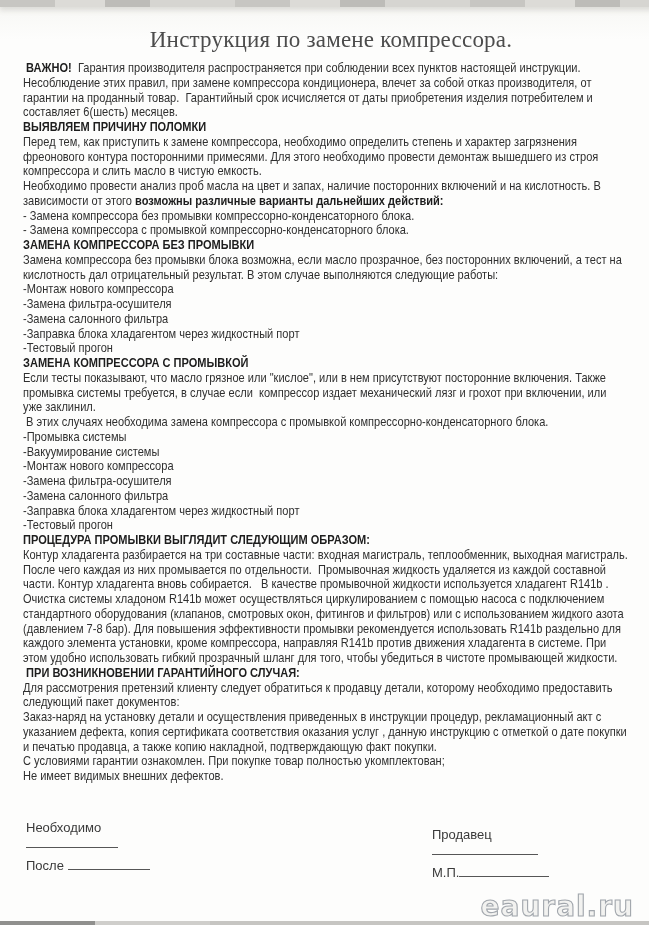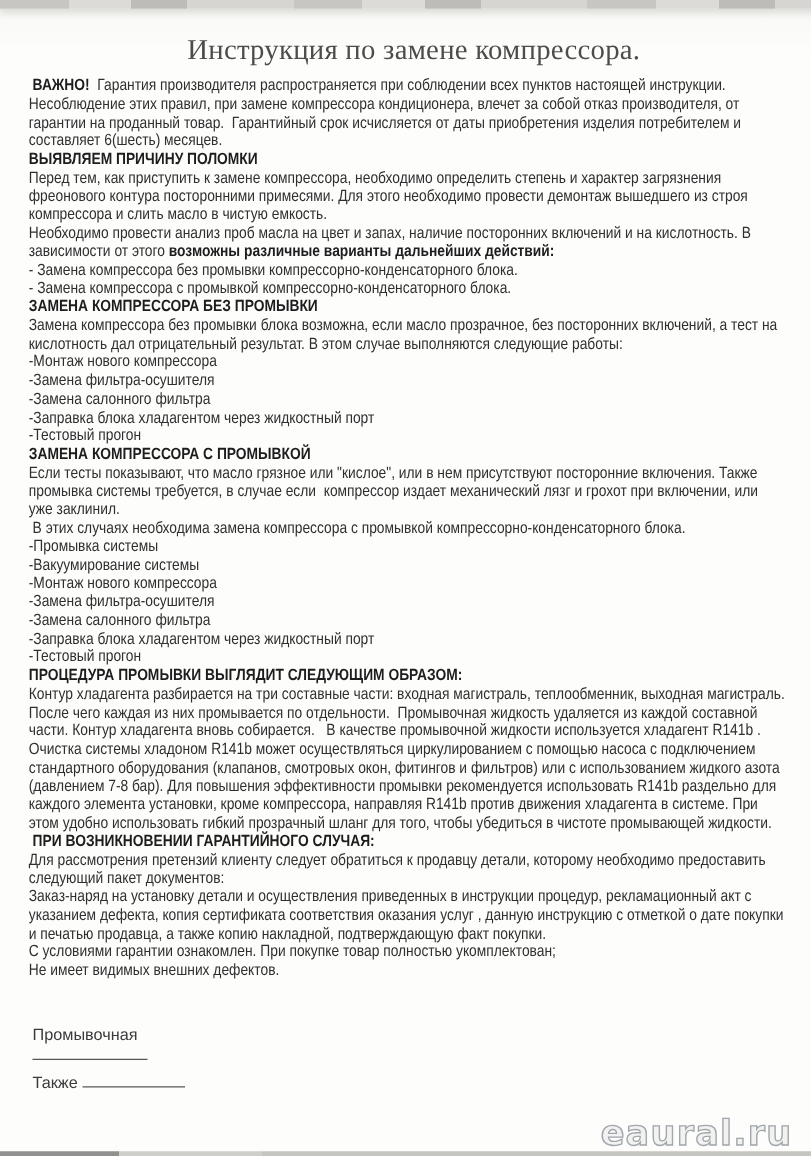--- a/index.html
+++ b/index.html
@@ -81,22 +81,27 @@
     <p class="ln">Контур хладагента разбирается на три составные части: входная магистраль, теплообменник, выходная магистраль. После чего каждая из них промывается по отдельности.  Промывочная жидкость удаляется из каждой составной части. Контур хладагента вновь собирается.   В качестве промывочной жидкости используется хладагент R141b . Очистка системы хладоном R141b может осуществляться циркулированием с помощью насоса с подключением стандартного оборудования (клапанов, смотровых окон, фитингов и фильтров) или с использованием жидкого азота (давлением 7-8 бар). Для повышения эффективности промывки рекомендуется использовать R141b раздельно для каждого элемента установки, кроме компрессора, направляя R141b против движения хладагента в системе. При этом удобно использовать гибкий прозрачный шланг для того, чтобы убедиться в чистоте промывающей жидкости.</p>
 
     <p class="ln hd"> ПРИ ВОЗНИКНОВЕНИИ ГАРАНТИЙНОГО СЛУЧАЯ:</p>
     <p class="ln">Для рассмотрения претензий клиенту следует обратиться к продавцу детали, которому необходимо предоставить следующий пакет документов:</p>
     <p class="ln">Заказ-наряд на установку детали и осуществления приведенных в инструкции процедур, рекламационный акт с указанием дефекта, копия сертификата соответствия оказания услуг , данную инструкцию с отметкой о дате покупки и печатью продавца, а также копию накладной, подтверждающую факт покупки.</p>
     <p class="ln">С условиями гарантии ознакомлен. При покупке товар полностью укомплектован;</p>
     <p class="ln">Не имеет видимых внешних дефектов.</p>
   </div>
 
   <div class="sig-left">
-    <div>Промывочная</div>
+    <div>Необходимо</div>
     <span class="sig-line w92"></span>
-    <div class="sig-row"><span>Также</span> <span class="sig-line w82"></span></div>
+    <div class="sig-row"><span>После</span> <span class="sig-line w82"></span></div>
   </div>
 
+  <div class="sig-right">
+    <div>Продавец</div>
+    <span class="sig-line w106"></span>
+    <div class="sig-row"><span>М.П.</span><span class="sig-line w90"></span></div>
+  </div>
 
   <div class="watermark">eaural.ru</div>
 
   <div class="scan-bottom"></div>
 </div>
 
 </body></html>

